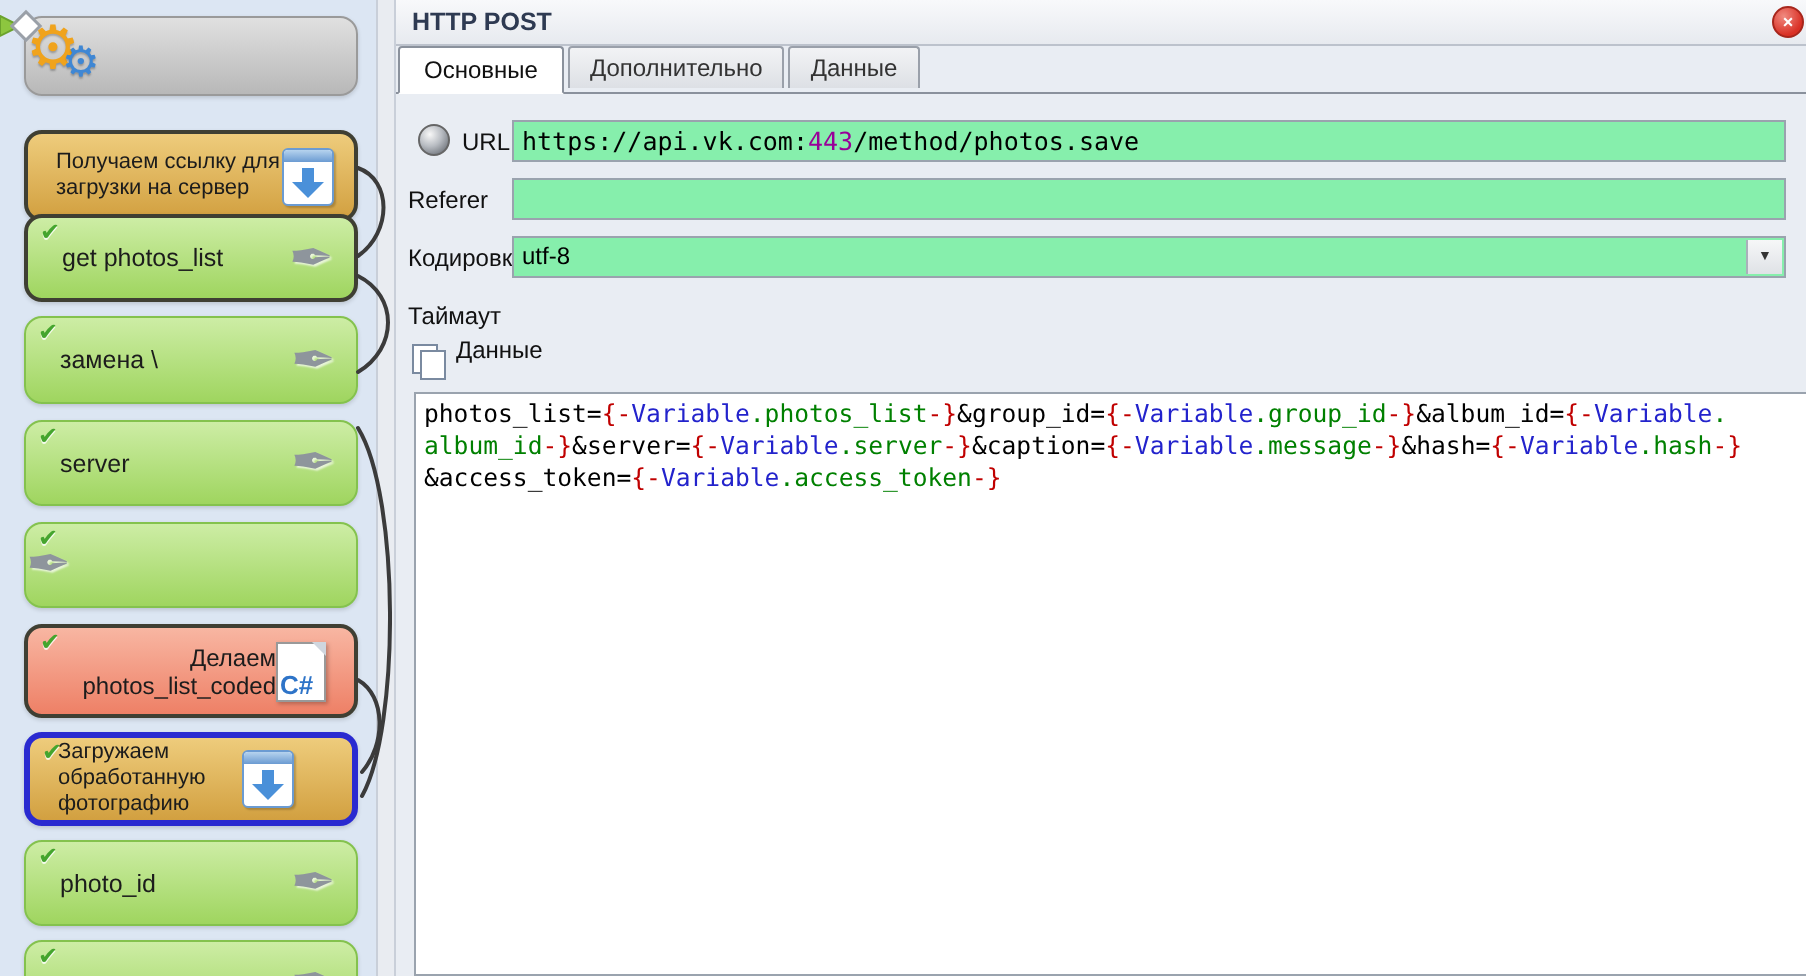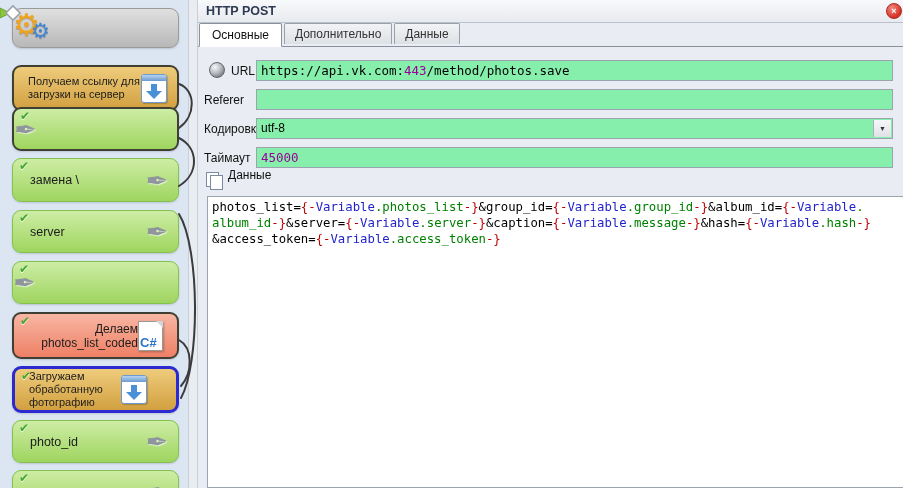--- a/index.html
+++ b/index.html
@@ -112,20 +112,21 @@
     <span class="blabel small">Получаем ссылку для загрузки на сервер</span>
     <span class="dl-icon">
         <span class="bar"></span>
         <span class="stem"></span>
         <span class="tri"></span>
       </span>
   </div>
 
   <div class="block b-green-dark" style="top:107px;height:44px;">
     <span class="check">✔</span>
+    <span class="blabel">get photos_list</span>
     <span class="pen">✒</span>
   </div>
 
   <div class="block b-green" style="top:158px;height:44px;">
     <span class="check">✔</span>
     <span class="blabel">замена \</span>
     <span class="pen">✒</span>
   </div>
 
   <div class="block b-green" style="top:210px;height:43px;">
@@ -194,23 +195,20 @@
   <span class="row-label" style="left:8px;top:93px;">Referer</span>
   <div class="input" style="left:60px;top:89px;width:637px;"></div>
 
   <span class="row-label" style="left:8px;top:122px;">Кодировка</span>
   <div class="input sans" style="left:60px;top:118px;width:637px;padding-right:22px;">
     <span>utf-8</span>
     <span class="combo-btn">▼</span>
   </div>
 
   <span class="row-label" style="left:8px;top:151px;">Таймаут</span>
-  <div class="input" style="left:60px;top:147px;width:637px;">
-      <div class="code-line"><span class="tok-num">45000</span></div>
-    </div>
 
   <span class="pages" style="left:10px;top:172px;">
       <span class="pg pg1"></span>
       <span class="pg pg2"></span>
     </span>
   <span class="row-label" style="left:32px;top:168px;text-align:right;">Данные</span>
 
   <div class="databox">
     <div class="code">
         <div class="code-line"><span class="tok-plain">photos_list=</span><span class="tok-brace">{-</span><span class="tok-var">Variable</span><span class="tok-name">.photos_list</span><span class="tok-brace">-}</span><span class="tok-plain">&amp;group_id=</span><span class="tok-brace">{-</span><span class="tok-var">Variable</span><span class="tok-name">.group_id</span><span class="tok-brace">-}</span><span class="tok-plain">&amp;album_id=</span><span class="tok-brace">{-</span><span class="tok-var">Variable</span><span class="tok-name">.</span></div>

